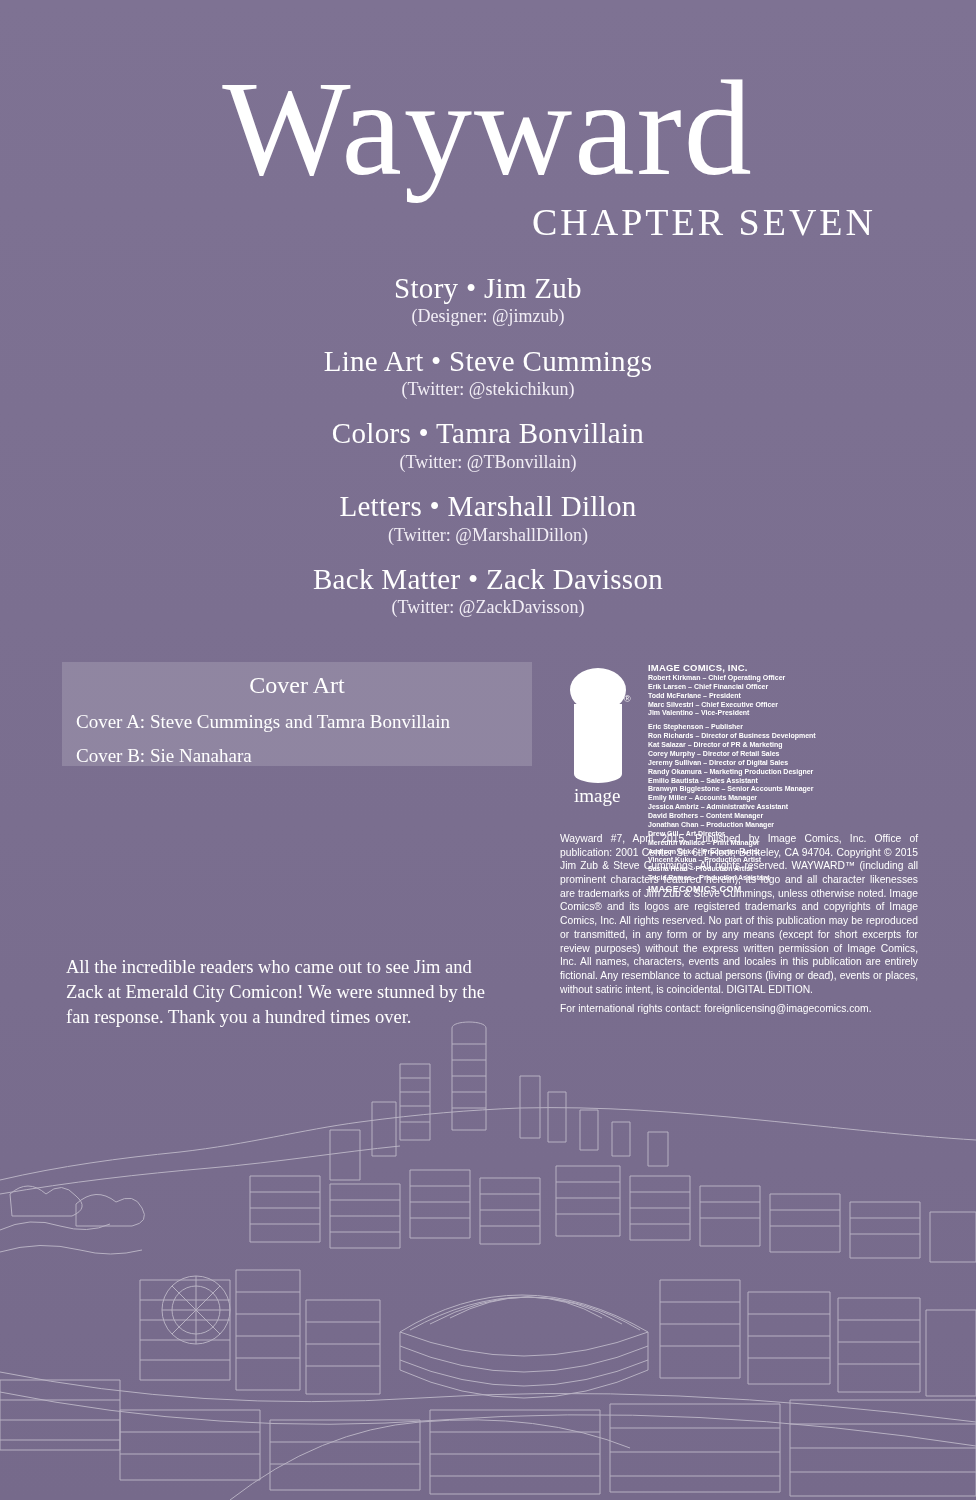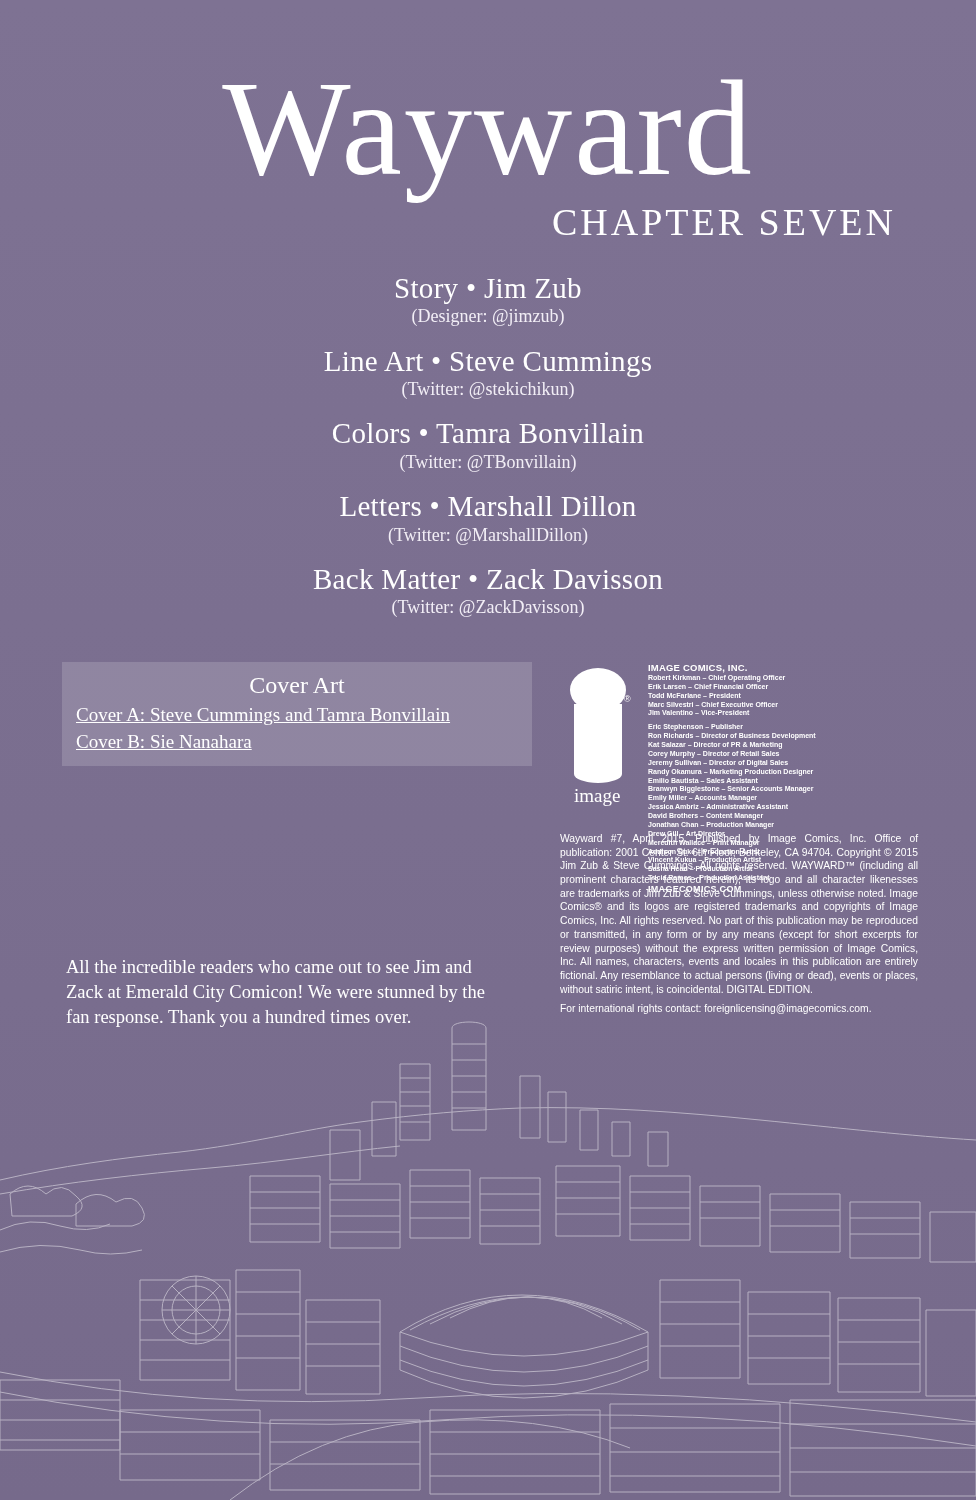--- a/index.html
+++ b/index.html
@@ -49,21 +49,21 @@
     letter-spacing: 2px;
     font-weight: 400;
     color: #ffffff;
     margin: 0;
   }
   .subtitle {
     font-family: "Liberation Serif", serif;
     font-size: 38px;
     letter-spacing: 3px;
     margin: 4px 0 0 0;
-    padding-right: 80px;
+    padding-right: 100px;
     text-align: right;
     color: #ffffff;
   }
 
   
   .credits {
     position: absolute;
     top: 272px;
     left: 0;
     width: 976px;
@@ -100,23 +100,22 @@
     font-family: "Liberation Serif", serif;
     font-size: 24px;
     text-align: center;
     margin-top: 10px;
     color: #ffffff;
   }
   .cover-line {
     font-family: "Liberation Serif", serif;
     font-size: 19px;
     margin-left: 14px;
-    margin-top: 5px;
-    color: #ffffff;
-    text-decoration: underline;
+    margin-top: 12px;
+    color: #ffffff;
   }
 
   
   .image-block {
     position: absolute;
     left: 560px;
     top: 662px;
     width: 360px;
   }
   .image-logo {

